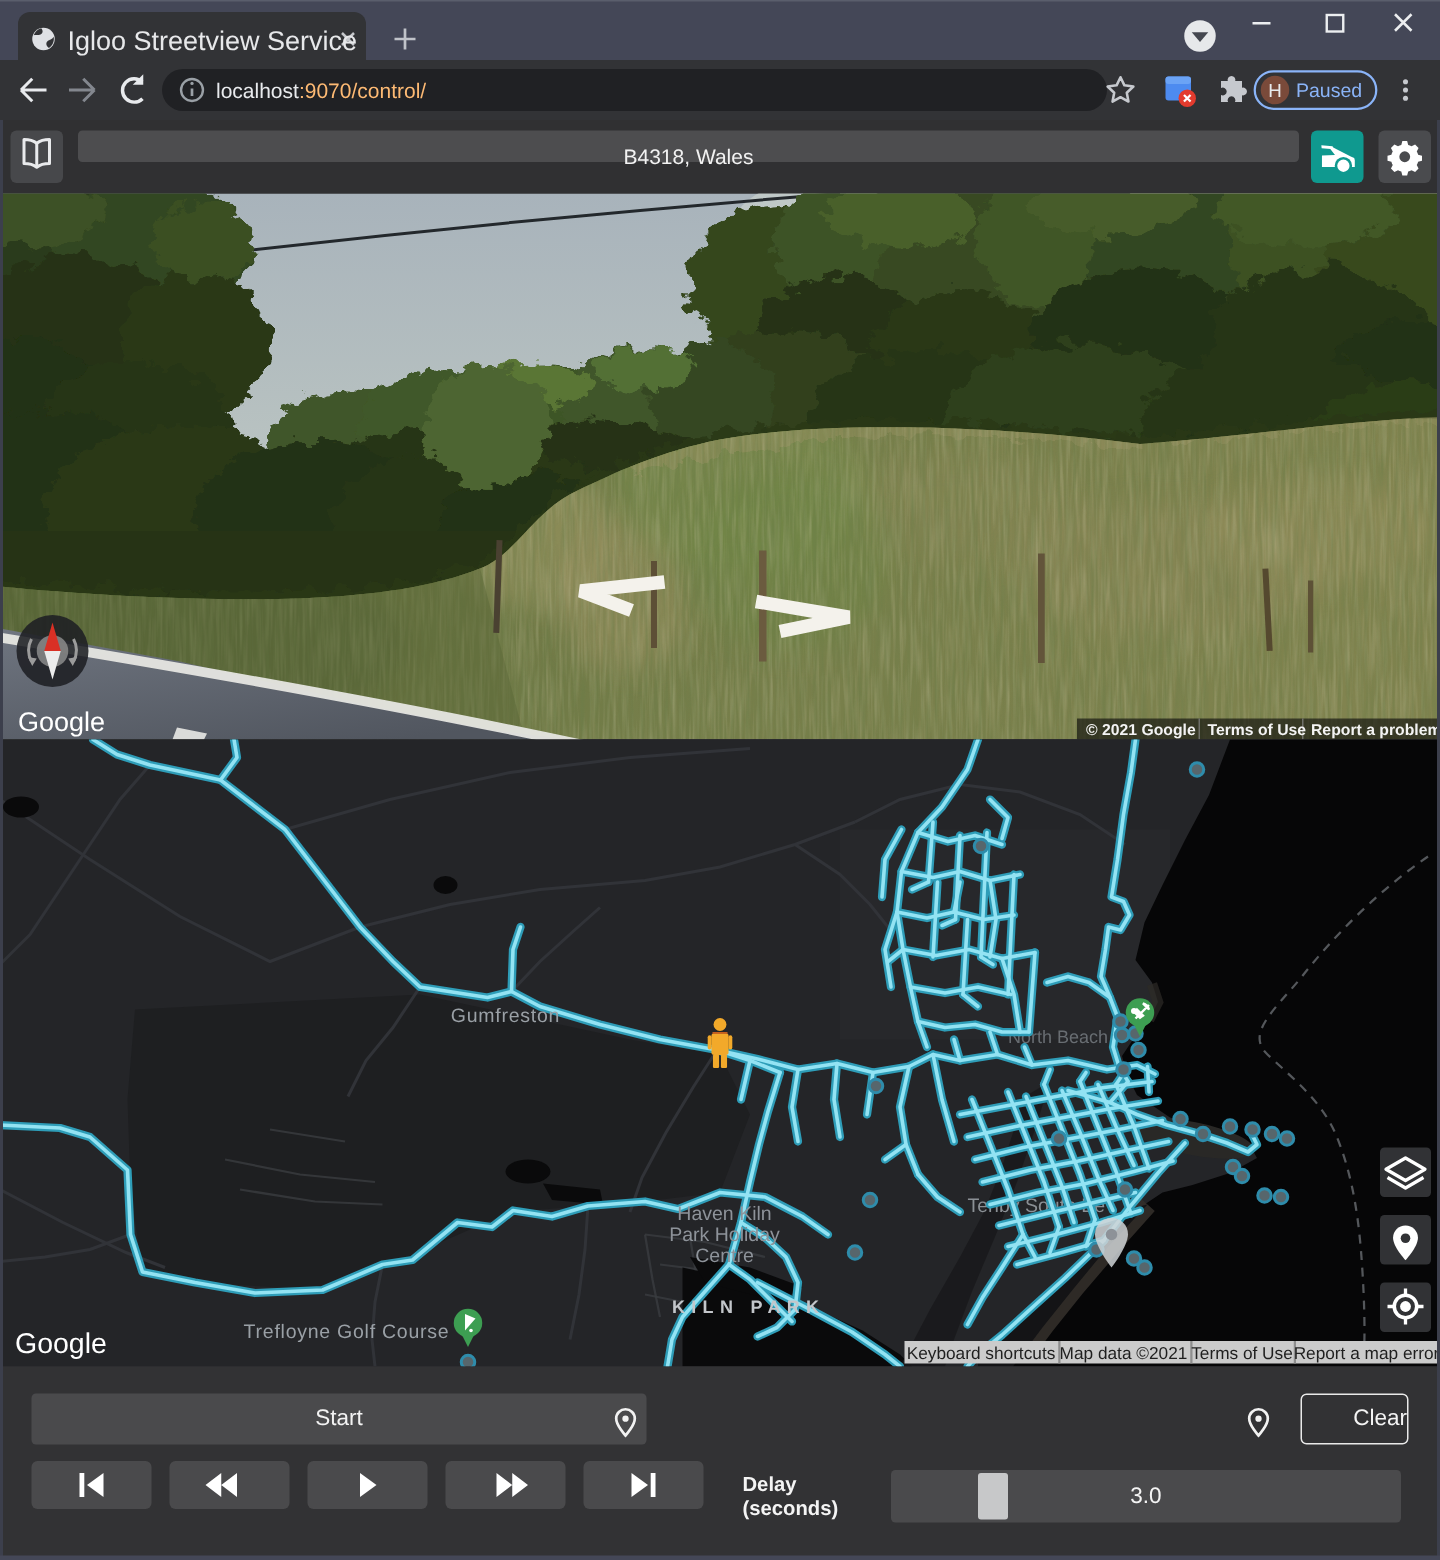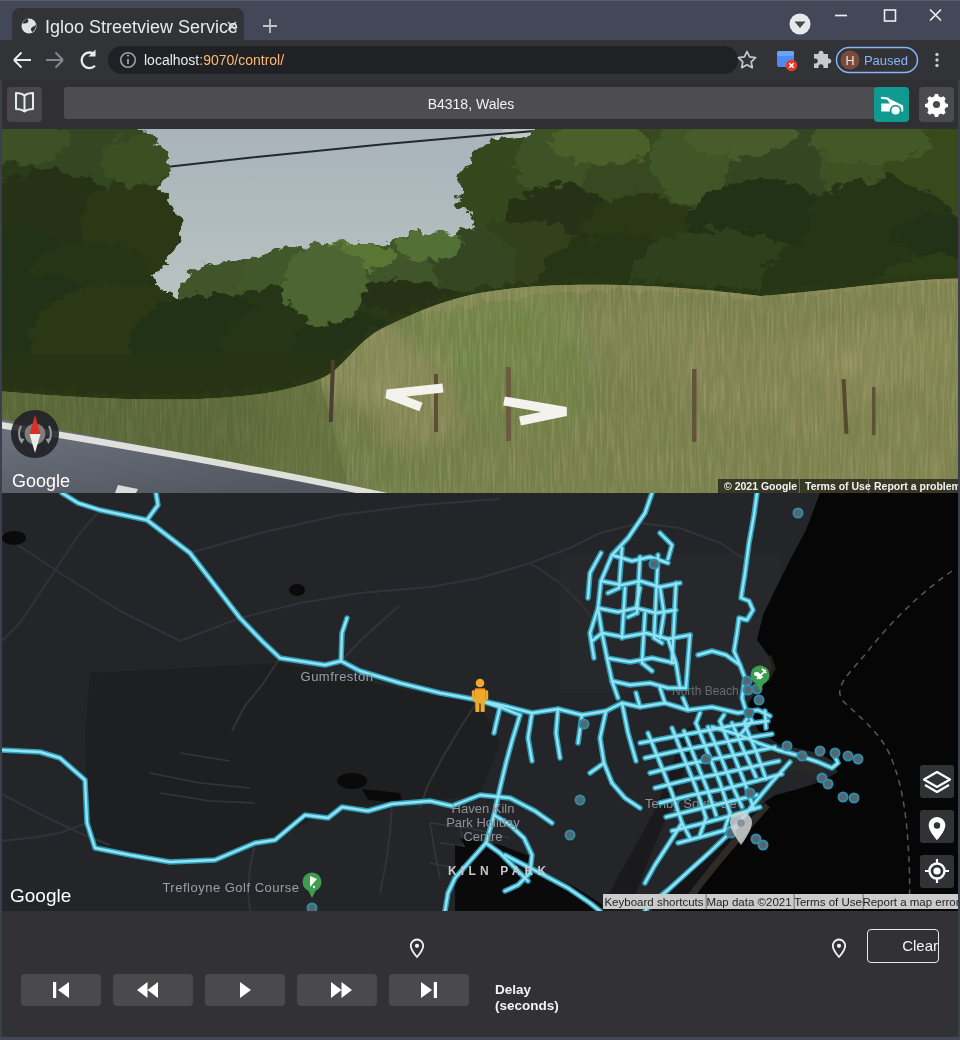--- a/index.html
+++ b/index.html
@@ -11,21 +11,21 @@
   #tab{left:12px;top:8px;width:232px;height:32px;background:#323336;border-radius:8px 8px 0 0;}
   #tabtitle{left:45px;top:19px;color:#e7e8ea;font-size:18px;line-height:17px;}
   
   #navbar{left:0;top:40px;width:960px;height:40px;background:#323336;}
   #omni{left:108px;top:46px;width:630px;height:28px;background:#202124;border-radius:14px;}
   #omnitext{left:144px;top:52px;font-size:14px;color:#e8eaed;}
   #omnitext span{color:#fdba74;}
   
   #apptoolbar{left:0;top:80px;width:960px;height:49px;background:#303032;}
   #bookbtn{left:7px;top:87px;width:35px;height:35px;background:#47484b;border-radius:4px;}
-  #searchbox{left:64px;top:87px;width:814px;height:32px;background:#4d4d4f;border-radius:3px;
+  #searchbox{left:52px;top:87px;width:814px;height:21px;background:#4d4d4f;border-radius:3px;
              color:#f2f2f2;font-size:14px;text-align:center;line-height:35px;}
   #carbtn{left:874px;top:87px;width:35px;height:35px;background:#0f998f;border-radius:4px;}
   #gearbtn{left:919px;top:87px;width:35px;height:35px;background:#4a4b4e;border-radius:4px;}
   
   #photo{left:0;top:129px;width:960px;height:364px;}
   
   #map{left:0;top:493px;width:960px;height:418px;background:#242528;}
   
   #panel{left:0;top:911px;width:960px;height:129px;background:#323234;}
   .pinput{top:18px;height:34px;background:#4a4a4c;border-radius:3px;color:#f2f2f2;
@@ -553,27 +553,32 @@
   <path d="M937,279 l13,7.5 -13,7.5 -13,-7.5 z" stroke="#fff" stroke-width="2.2" fill="none" stroke-linejoin="round"></path>
   <path d="M925,292 l12,7 12,-7" stroke="#fff" stroke-width="2.2" fill="none" stroke-linejoin="round"></path>
   <path d="M937,324 c-4.6,0 -8.3,3.7 -8.3,8.2 0,6.1 8.3,15 8.3,15 s8.3,-8.9 8.3,-15 c0,-4.5 -3.7,-8.2 -8.3,-8.2 z" fill="#fff"></path>
   <circle cx="937" cy="332.5" r="3.2" fill="#313235"></circle>
   <circle cx="937" cy="378" r="7.5" stroke="#fff" stroke-width="2.4" fill="none"></circle>
   <circle cx="937" cy="378" r="3.6" fill="#fff"></circle>
   <path d="M937,366 v4 M937,386 v4 M925,378 h4 M945,378 h4" stroke="#fff" stroke-width="2.2"></path>
   </svg>
   </div>
   <div id="panel" class="abs">
+    <div id="startbox" class="abs pinput">Start</div>
     <div id="clearbtn" class="abs">Clear</div>
     <div class="abs pbtn" style="left:21px"></div>
     <div class="abs pbtn" style="left:113px"></div>
     <div class="abs pbtn" style="left:205px"></div>
     <div class="abs pbtn" style="left:297px"></div>
     <div class="abs pbtn" style="left:389px"></div>
     <div id="delaylabel" class="abs">Delay<br>(seconds)</div>
+    <div id="slider" class="abs">
+      <div id="sliderhandle" class="abs"></div>
+      <div id="sliderval" class="abs">3.0</div>
+    </div>
     <svg class="abs" style="left:0;top:0" width="960" height="129" xmlns="http://www.w3.org/2000/svg">
 
       <g fill="none" stroke="#f2f2f2" stroke-width="1.8">
         <path d="M417,28.5 c-3.4,0 -6.2,2.7 -6.2,6.1 0,4.6 6.2,11.4 6.2,11.4 s6.2,-6.8 6.2,-11.4 c0,-3.4 -2.8,-6.1 -6.2,-6.1 z"></path>
         <circle cx="417" cy="34.8" r="2.1" fill="#f2f2f2" stroke="none"></circle>
         <path d="M839,28.5 c-3.4,0 -6.2,2.7 -6.2,6.1 0,4.6 6.2,11.4 6.2,11.4 s6.2,-6.8 6.2,-11.4 c0,-3.4 -2.8,-6.1 -6.2,-6.1 z"></path>
         <circle cx="839" cy="34.8" r="2.1" fill="#f2f2f2" stroke="none"></circle>
       </g>
 
       <g fill="#ffffff">

